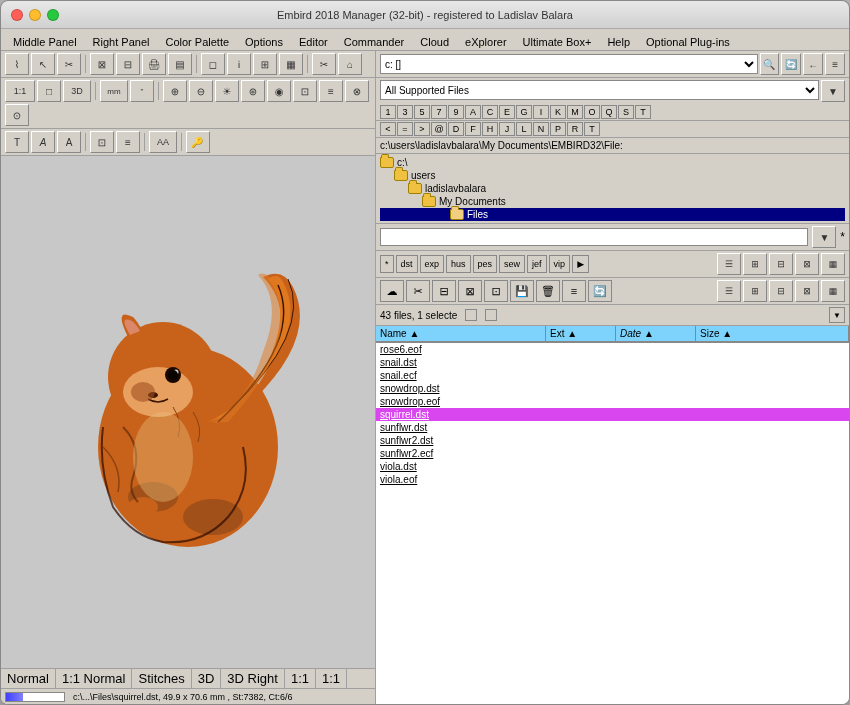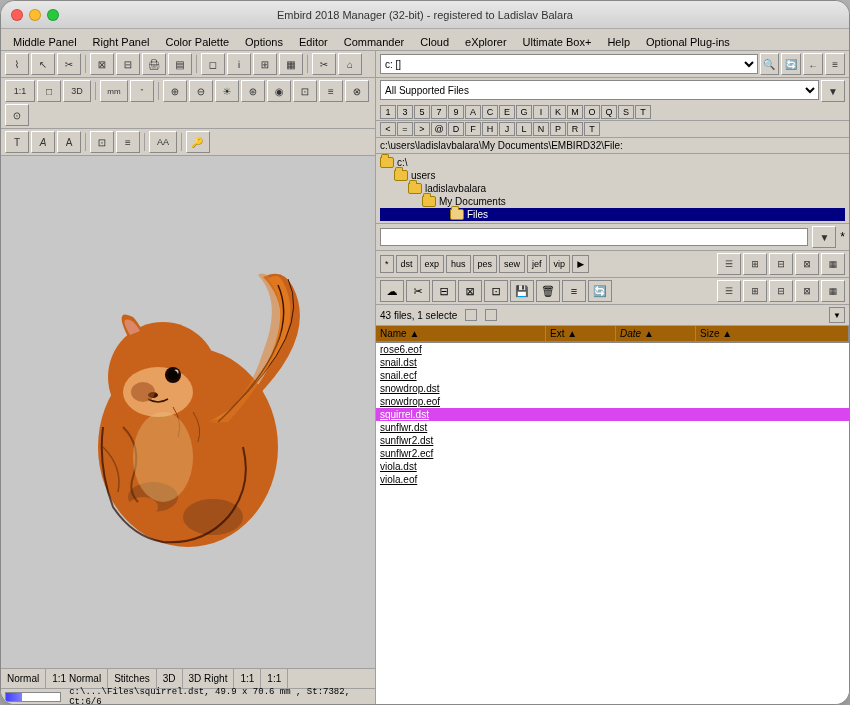--- a/index.html
+++ b/index.html
@@ -9,21 +9,21 @@
       font-size: 11px;
       display: flex;
       justify-content: center;
       align-items: center;
       min-height: 100vh;
     }
     .window {
       width: 850px;
       height: 705px;
       background: #d4d0c8;
-      border-radius: 15px;
+      border-radius: 8px;
       box-shadow: 0 10px 40px rgba(0,0,0,0.5);
       display: flex;
       flex-direction: column;
       overflow: hidden;
       border: 1px solid #888;
     }
     .title-bar {
       background: linear-gradient(to bottom, #e8e8e8, #d0d0d0);
       height: 28px;
       display: flex;
@@ -125,21 +125,21 @@
       border-top: 1px solid #a0a0a0;
       display: flex;
       align-items: center;
       font-size: 10px;
     }
     .tab-item {
       padding: 2px 6px;
       border-right: 1px solid #a0a0a0;
       background: #d4d0c8;
       cursor: pointer;
-      font-size: 10px;
+      font-size: 13px;
       height: 100%;
       display: flex;
       align-items: center;
     }
     .progress-bar-container {
       height: 16px;
       background: #d4d0c8;
       border-top: 1px solid #a0a0a0;
       display: flex;
       align-items: center;
@@ -153,21 +153,20 @@
       border: 1px solid #888;
     }
     .progress-fill {
       width: 30%;
       height: 100%;
       background: linear-gradient(to right, #4040ff, #8080ff);
     }
     .status-text-left {
       font-size: 9px;
       padding: 0 4px;
-      font-family: Liberation Mono, monospace;
     }
     .right-panel {
       flex: 1;
       background: #d4d0c8;
       display: flex;
       flex-direction: column;
     }
     .right-toolbar-row {
       display: flex;
       align-items: center;
@@ -310,21 +309,21 @@
       background: #d4d0c8;
       border: 1px solid #888;
       display: flex;
       align-items: center;
       justify-content: center;
       font-size: 8px;
     }
     .file-list-header {
       display: flex;
       align-items: center;
-      background: #a16207;
+      background: #7dd3fc;
       border-bottom: 1px solid #888;
     }
     .col-header {
       padding: 2px 4px;
       font-size: 10px;
       border-right: 1px solid #888;
       cursor: pointer;
       display: flex;
       align-items: center;
       gap: 2px;

